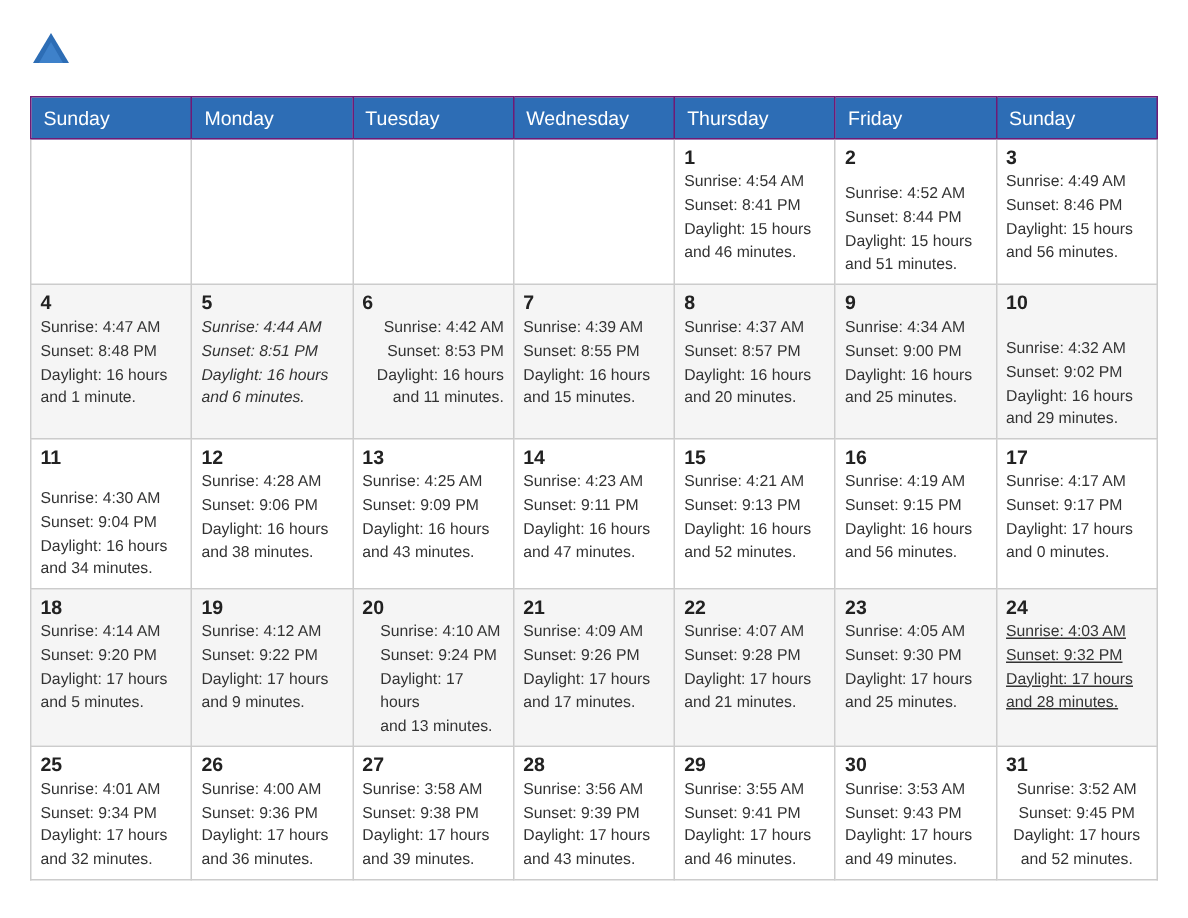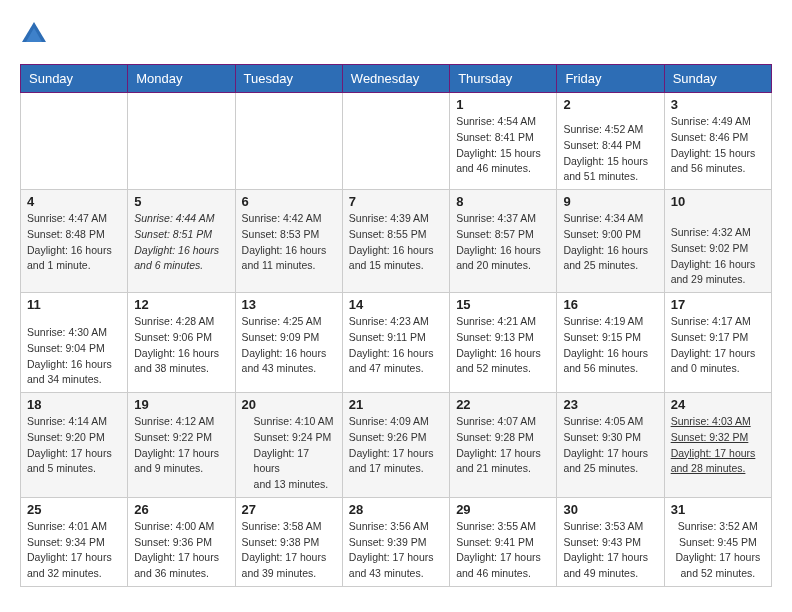--- a/index.html
+++ b/index.html
@@ -149,21 +149,21 @@
         </td>
         <td>
           <span class="day-num">5</span>
           <div class="day-info" style="white-space: pre-line; font-style: italic;">Sunrise: 4:44 AM
 Sunset: 8:51 PM
 Daylight: 16 hours
 and 6 minutes.</div>
         </td>
         <td>
           <span class="day-num">6</span>
-          <div class="day-info" style="white-space: pre-line;">Sunrise: 4:42 AM
+          <div class="day-info" style="white-space: pre-line; text-align: right;">Sunrise: 4:42 AM
 Sunset: 8:53 PM
 Daylight: 16 hours
 and 11 minutes.</div>
         </td>
         <td>
           <span class="day-num">7</span>
           <div class="day-info" style="white-space: pre-line;">Sunrise: 4:39 AM
 Sunset: 8:55 PM
 Daylight: 16 hours
 and 15 minutes.</div>

